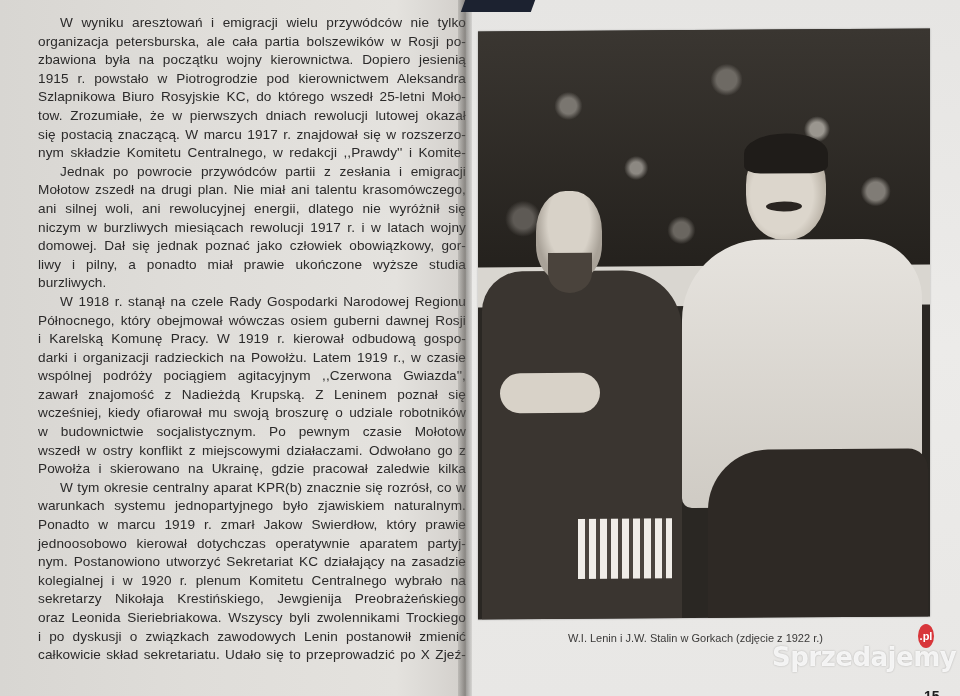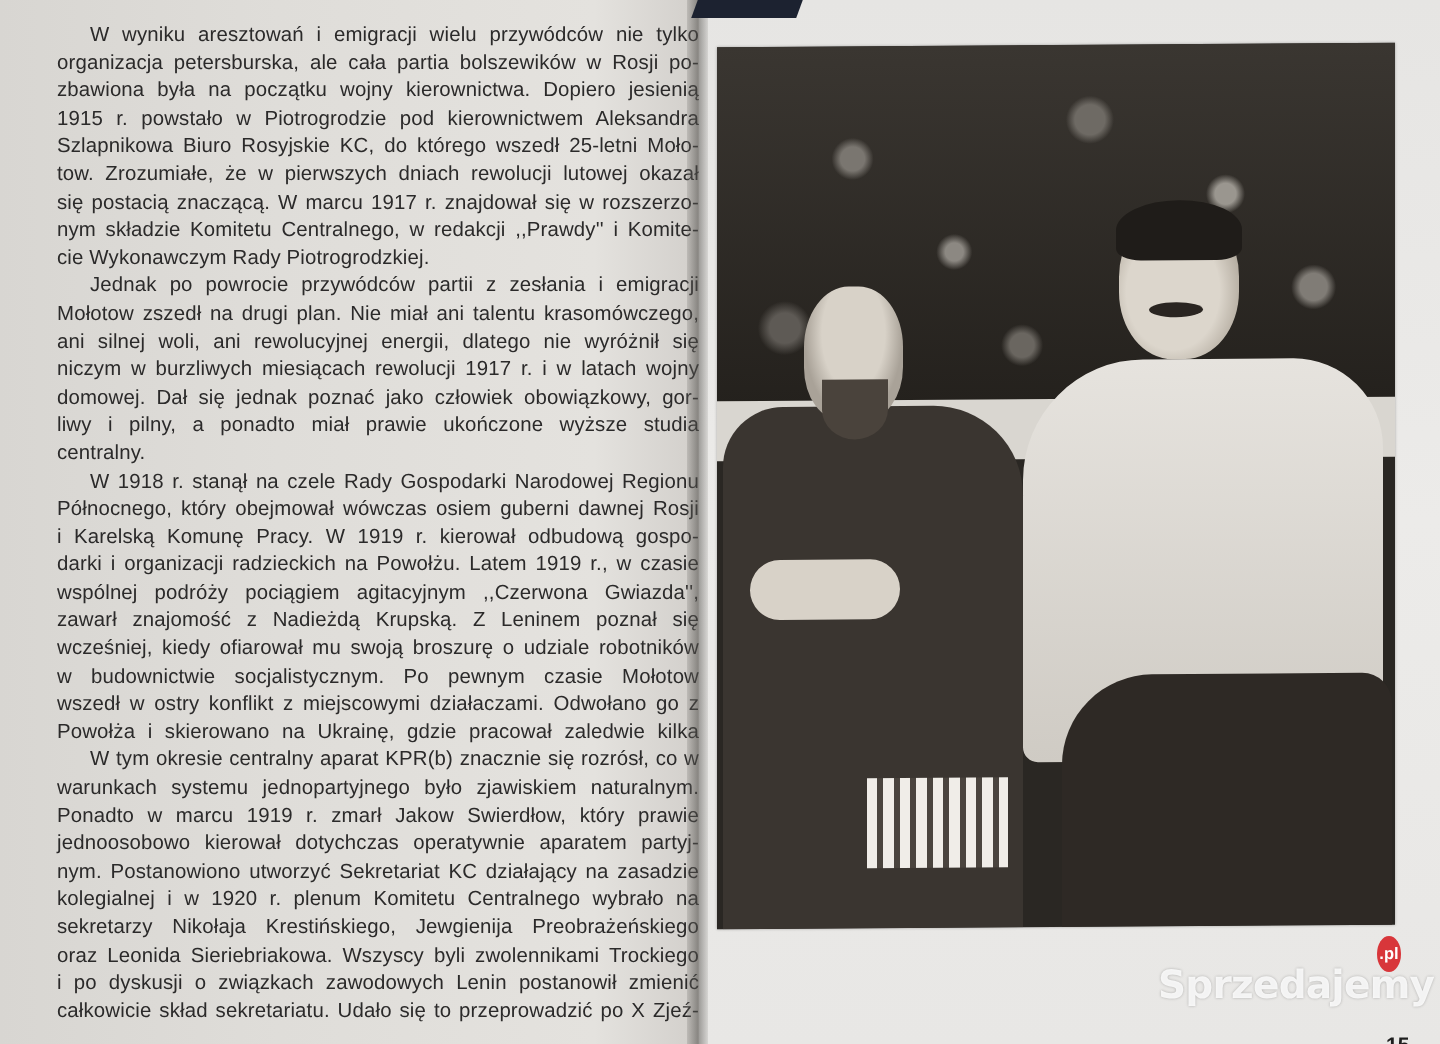--- a/index.html
+++ b/index.html
@@ -129,28 +129,27 @@
   <div class="left-page">
     <div class="text-col" id="text-col">
         <span class="line indent">W wyniku aresztowań i emigracji wielu przywódców nie tylko</span>
         <span class="line">organizacja petersburska, ale cała partia bolszewików w Rosji po-</span>
         <span class="line">zbawiona była na początku wojny kierownictwa. Dopiero jesienią</span>
         <span class="line">1915 r. powstało w Piotrogrodzie pod kierownictwem Aleksandra</span>
         <span class="line">Szlapnikowa Biuro Rosyjskie KC, do którego wszedł 25-letni Moło-</span>
         <span class="line">tow. Zrozumiałe, że w pierwszych dniach rewolucji lutowej okazał</span>
         <span class="line">się postacią znaczącą. W marcu 1917 r. znajdował się w rozszerzo-</span>
         <span class="line">nym składzie Komitetu Centralnego, w redakcji ,,Prawdy'' i Komite-</span>
-        <span class="line last">cie Wykonawczym Rady Piotrogrodzkiej.</span>
         <span class="line indent">Jednak po powrocie przywódców partii z zesłania i emigracji</span>
         <span class="line">Mołotow zszedł na drugi plan. Nie miał ani talentu krasomówczego,</span>
         <span class="line">ani silnej woli, ani rewolucyjnej energii, dlatego nie wyróżnił się</span>
         <span class="line">niczym w burzliwych miesiącach rewolucji 1917 r. i w latach wojny</span>
         <span class="line">domowej. Dał się jednak poznać jako człowiek obowiązkowy, gor-</span>
         <span class="line">liwy i pilny, a ponadto miał prawie ukończone wyższe studia</span>
-        <span class="line last">centralny.</span>
+        <span class="line last">burzliwych.</span>
         <span class="line indent">W 1918 r. stanął na czele Rady Gospodarki Narodowej Regionu</span>
         <span class="line">Północnego, który obejmował wówczas osiem guberni dawnej Rosji</span>
         <span class="line">i Karelską Komunę Pracy. W 1919 r. kierował odbudową gospo-</span>
         <span class="line">darki i organizacji radzieckich na Powołżu. Latem 1919 r., w czasie</span>
         <span class="line">wspólnej podróży pociągiem agitacyjnym ,,Czerwona Gwiazda'',</span>
         <span class="line">zawarł znajomość z Nadieżdą Krupską. Z Leninem poznał się</span>
         <span class="line">wcześniej, kiedy ofiarował mu swoją broszurę o udziale robotników</span>
         <span class="line">w budownictwie socjalistycznym. Po pewnym czasie Mołotow</span>
         <span class="line">wszedł w ostry konflikt z miejscowymi działaczami. Odwołano go z</span>
         <span class="line">Powołża i skierowano na Ukrainę, gdzie pracował zaledwie kilka</span>
@@ -178,16 +177,17 @@
     <div class="stalin-head"></div>
     <div class="stalin-hair"></div>
     <div class="stalin-mustache"></div>
     <div class="lenin-body"></div>
     <div class="lenin-head"></div>
     <div class="lenin-beard"></div>
     <div class="lenin-hands"></div>
     <div class="chair-fence"></div>
   </div>
 
+  <div class="caption">W.I. Lenin i J.W. Stalin w Gorkach (zdjęcie z 1922 r.)</div>
   <div class="watermark">Sprzedajemy</div>
   <div class="watermark-badge">.pl</div>
   <div class="page-number">15</div>
 </div>
 
 </body></html>

